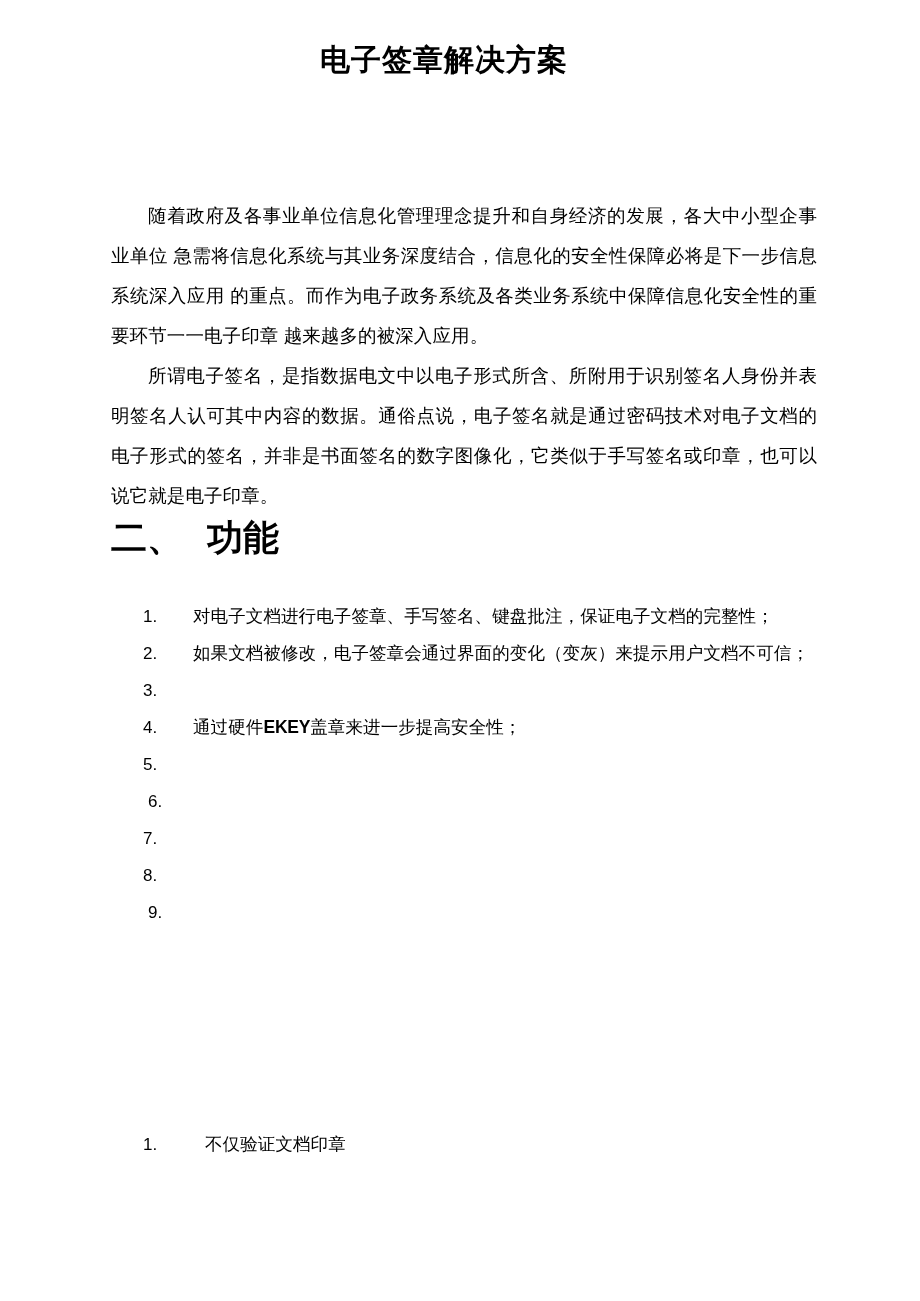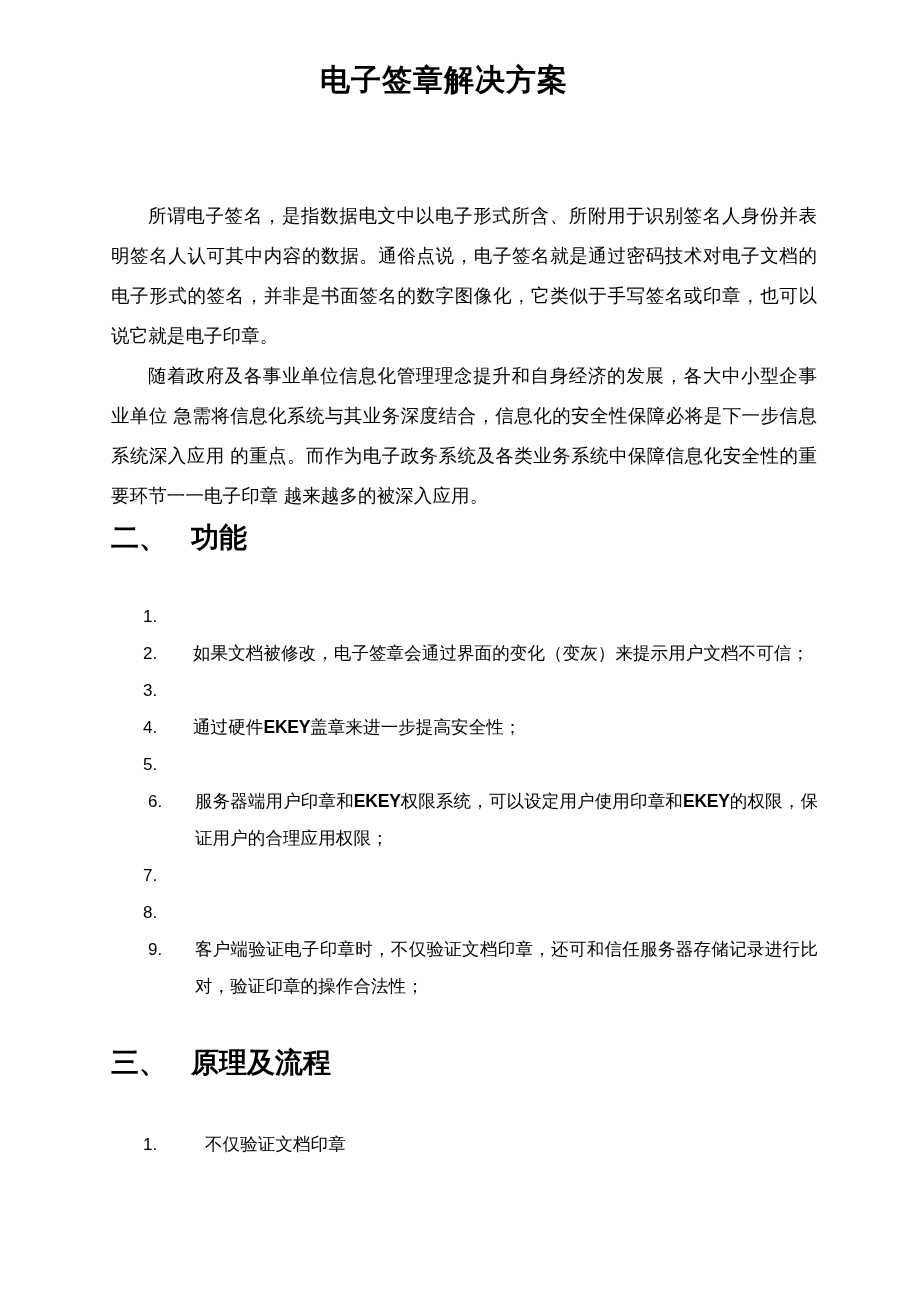--- a/index.html
+++ b/index.html
@@ -31,21 +31,20 @@
     left: 0;
     top: 40px;
     width: 888px;
     text-align: center;
     font-family: "Liberation Serif", "DejaVu Serif", serif;
     font-size: 30px;
     font-weight: bold;
     letter-spacing: 1px;
     line-height: 40px;
     white-space: nowrap;
-    margin-top: 20px;
   }
 
   
   .body-block {
     position: absolute;
     left: 111px;
     top: 196px;
     width: 706px;
   }
   p.para {
@@ -56,21 +55,21 @@
     text-justify: inter-ideograph;
     text-indent: 2em;
     letter-spacing: 0.1px;
     word-break: break-all;
   }
 
   
   .section-heading {
     position: absolute;
     left: 111px;
-    font-size: 28px;
+    font-size: 36px;
     font-weight: bold;
     line-height: 40px;
     white-space: nowrap;
     letter-spacing: 0px;
   }
   .section-heading .num {
     display: inline-block;
   }
   .section-heading .htext {
     display: inline-block;
@@ -123,65 +122,61 @@
   }
 </style>
 </head>
 <body>
 
 <div class="page">
 
   <div class="doc-title">电子签章解决方案</div>
 
   <div class="body-block">
+    <p class="para">随着政府及各事业单位信息化管理理念提升和自身经济的发展，各大中小型企事业单位 急需将信息化系统与其业务深度结合，信息化的安全性保障必将是下一步信息系统深入应用 的重点。而作为电子政务系统及各类业务系统中保障信息化安全性的重要环节一一电子印章 越来越多的被深入应用。</p>
     <p class="para">所谓电子签名，是指数据电文中以电子形式所含、所附用于识别签名人身份并表 明签名人认可其中内容的数据。通俗点说，电子签名就是通过密码技术对电子文档的 电子形式的签名，并非是书面签名的数字图像化，它类似于手写签名或印章，也可以 说它就是电子印章。</p>
-    <p class="para">随着政府及各事业单位信息化管理理念提升和自身经济的发展，各大中小型企事业单位 急需将信息化系统与其业务深度结合，信息化的安全性保障必将是下一步信息系统深入应用 的重点。而作为电子政务系统及各类业务系统中保障信息化安全性的重要环节一一电子印章 越来越多的被深入应用。</p>
   </div>
 
   <div class="section-heading" id="heading-functions">
     <span class="num">二、</span><span class="htext">功能</span>
   </div>
 
   <div class="num-list" id="list-functions">
     <div class="list-item">
       <span class="li-num">1.</span>
+      <span class="li-text">对电子文档进行电子签章、手写签名、键盘批注，保证电子文档的完整性；</span>
     </div>
     <div class="list-item">
       <span class="li-num">2.</span>
       <span class="li-text">如果文档被修改，电子签章会通过界面的变化（变灰）来提示用户文档不可信；</span>
     </div>
     <div class="list-item">
       <span class="li-num">3.</span>
     </div>
     <div class="list-item">
       <span class="li-num">4.</span>
       <span class="li-text">通过硬件<span class="ekey">EKEY</span>盖章来进一步提高安全性；</span>
     </div>
     <div class="list-item">
       <span class="li-num">5.</span>
     </div>
     <div class="list-item shift">
       <span class="li-num">6.</span>
-      <span class="li-text">服务器端用户印章和<span class="ekey">EKEY</span>权限系统，可以设定用户使用印章和<span class="ekey">EKEY</span>的权限，保 证用户的合理应用权限；</span>
     </div>
     <div class="list-item">
       <span class="li-num">7.</span>
     </div>
     <div class="list-item">
       <span class="li-num">8.</span>
     </div>
     <div class="list-item shift">
       <span class="li-num">9.</span>
-      <span class="li-text">客户端验证电子印章时，不仅验证文档印章，还可和信任服务器存储记录进行比对，验证印章的操作合法性；</span>
     </div>
   </div>
 
-  <div class="section-heading" id="heading-principle">
-    <span class="num">三、</span><span class="htext">原理及流程</span>
-  </div>
 
   <div class="num-list" id="list-principle">
     <div class="list-item">
       <span class="li-num">1.</span>
       <span class="li-text">不仅验证文档印章</span>
     </div>
   </div>
 
 </div>
 

